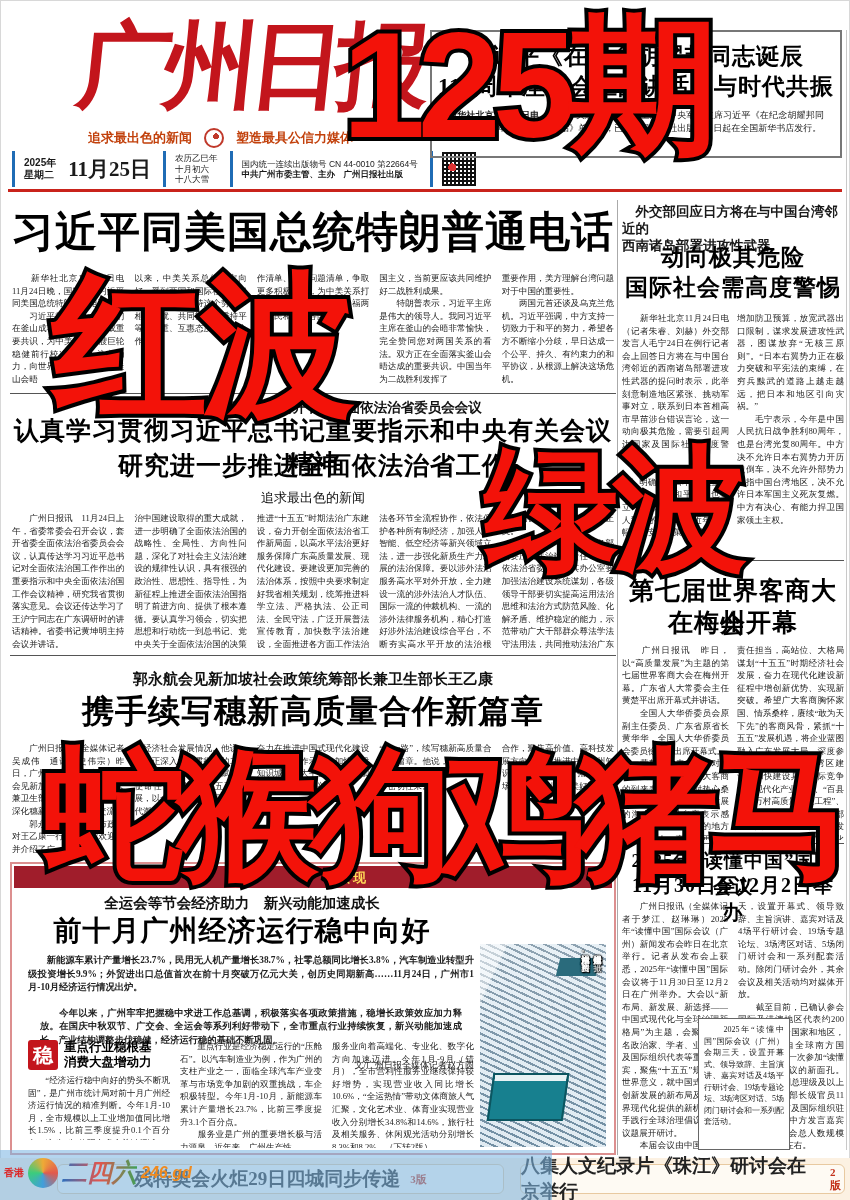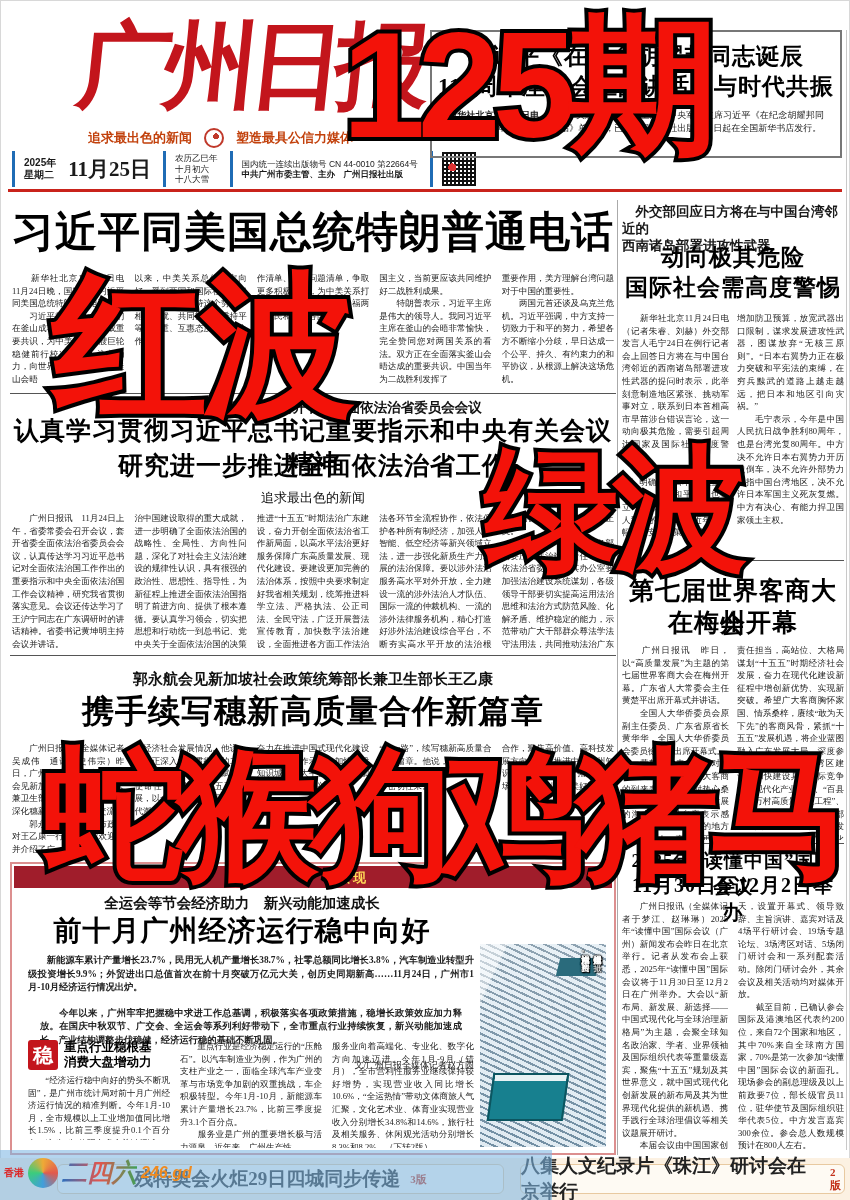--- a/index.html
+++ b/index.html
@@ -220,20 +220,21 @@
   <div class="abs rule" style="left:622px;top:843px;width:222px;"></div>
 
   <div class="abs hl" style="left:622px;top:848px;width:222px;font-size:19px;">2025年“读懂中国”国际会议</div>
   <div class="abs hl" style="left:622px;top:872px;width:222px;font-size:20px;">11月30日至12月2日举办</div>
   <div class="abs" style="left:622px;top:900px;width:222px;height:252px;">
     <div class="txt" style="position:absolute;left:0;top:0;width:106px;height:252px;">　　广州日报讯（全媒体记者于梦江、赵琳琳）2025年“读懂中国”国际会议（广州）新闻发布会昨日在北京举行。记者从发布会上获悉，2025年“读懂中国”国际会议将于11月30日至12月2日在广州举办。大会以“新布局、新发展、新选择——中国式现代化与全球治理新格局”为主题，会聚全球知名政治家、学者、业界领袖及国际组织代表等重量级嘉宾，聚焦“十五五”规划及其世界意义，就中国式现代化创新发展的新布局及其为世界现代化提供的新机遇、携手践行全球治理倡议等相关议题展开研讨。
 　　本届会议由中国国家创新与发展战略研究会、中国人民外交学会、广东省人民政府联合主办，广州市人民政府承办。会期三</div>
     <div class="txt" style="position:absolute;right:0;top:0;width:106px;height:252px;">天，设置开幕式、领导致辞、主旨演讲、嘉宾对话及4场平行研讨会、19场专题论坛、3场湾区对话、5场闭门研讨会和一系列配套活动。除闭门研讨会外，其余会议及相关活动均对媒体开放。
 　　截至目前，已确认参会国际及港澳地区代表约200位，来自72个国家和地区，其中70%来自全球南方国家，70%是第一次参加“读懂中国”国际会议的新面孔。现场参会的副总理级及以上前政要7位，部长级官员11位，驻华使节及国际组织驻华代表5位。中方发言嘉宾300余位。参会总人数规模预计在800人左右。
 　　参会的国际嘉宾覆盖国家范围广、具有广泛的代表性是今年大会的一大特点。（下转5版）</div>
+    <div class="qbox">　　2025年“读懂中国”国际会议（广州）会期三天，设置开幕式、领导致辞、主旨演讲、嘉宾对话及4场平行研讨会、19场专题论坛、3场湾区对话、5场闭门研讨会和一系列配套活动。</div>
   </div>
 
   <div class="abs bbar">
     <div class="teaser" style="left:57px;width:447px;">
       <span class="tt">残特奥会火炬29日四城同步传递</span>
       <span class="pg">3版</span>
     </div>
     <div class="teaser" style="left:520px;width:325px;gap:19px;">
       <span class="tt">八集人文纪录片《珠江》研讨会在京举行</span>
       <span class="pg">2版</span>

